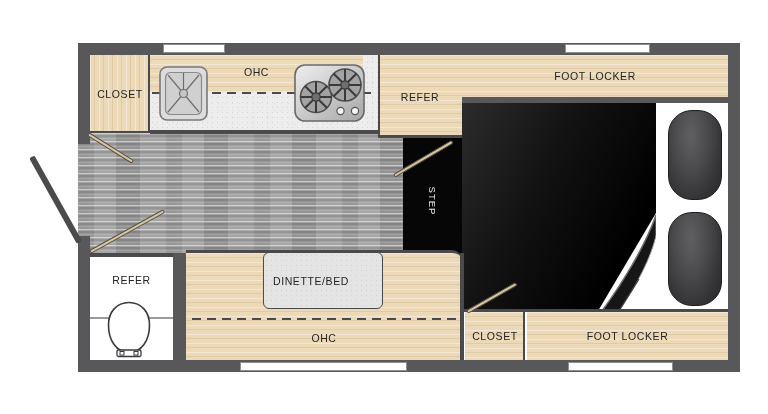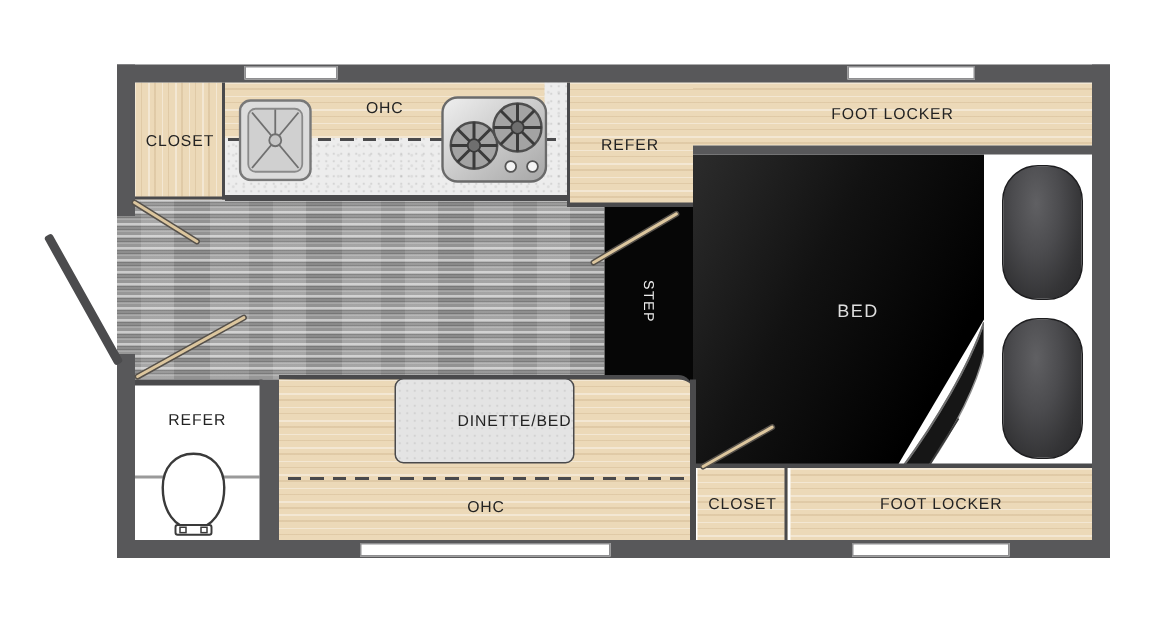--- a/index.html
+++ b/index.html
@@ -159,29 +159,28 @@
   <div class="abs bed" style="left:462px;top:103px;width:194px;height:208px;">
     <div class="abs" style="right:0;bottom:0;z-index:9;">
       <svg width="70" height="112" viewBox="0 0 70 112">
         <polygon points="70,14 70,112 12,112" fill="#ffffff"></polygon>
         <path d="M70,16 C60,45 38,82 16,112 L33,112 C51,86 66,56 70,36 Z" fill="#161616" stroke="#8d8d8d" stroke-width="1"></path>
         <path d="M70,16 C60,45 38,82 16,112" fill="none" stroke="#6e6e6e" stroke-width="1.4"></path>
         <path d="M33,112 C40,100 47,90 53,80" fill="none" stroke="#3c3c3c" stroke-width="1.2"></path>
       </svg>
     </div>
   </div>
-  <div class="abs lbl lbl-bed" style="left:462px;top:103px;width:194px;height:208px;padding-left:26px;">BED</div>
 
   <div class="abs whitecol" style="left:656px;top:103px;width:72px;height:208px;"></div>
   <div class="abs wheel" style="left:668px;top:110px;width:54px;height:90px;"></div>
   <div class="abs wheel" style="left:668px;top:212px;width:54px;height:94px;"></div>
 
   <div class="abs cabinet" style="left:186px;top:250px;width:276px;height:110px;border-top:3px solid #4a4a4c;border-top-right-radius:10px;"></div>
   <div class="abs table" style="left:263px;top:252px;width:120px;height:57px;"></div>
-  <div class="abs lbl" style="left:263px;top:252px;width:96px;height:57px;margin-left:32px;">DINETTE/BED</div>
+  <div class="abs lbl" style="left:263px;top:252px;width:96px;height:57px;">DINETTE/BED</div>
   <div class="abs dash" style="left:192px;top:318px;width:264px;"></div>
   <div class="abs lbl" style="left:186px;top:328px;width:276px;height:20px;">OHC</div>
   <div class="abs edge" style="left:460px;top:253px;width:4px;height:107px;"></div>
 
   <div class="abs room-white" style="left:90px;top:256px;width:83px;height:104px;">
     <div class="abs" style="left:0;top:61px;width:83px;height:1.5px;background:#9a9a9a;"></div>
   </div>
   <div class="abs edge" style="left:84px;top:253px;width:91px;height:4px;"></div>
   <div class="abs wall" style="left:173px;top:253px;width:13px;height:107px;"></div>
   <div class="abs lbl" style="left:90px;top:272px;width:83px;height:16px;">REFER</div>

